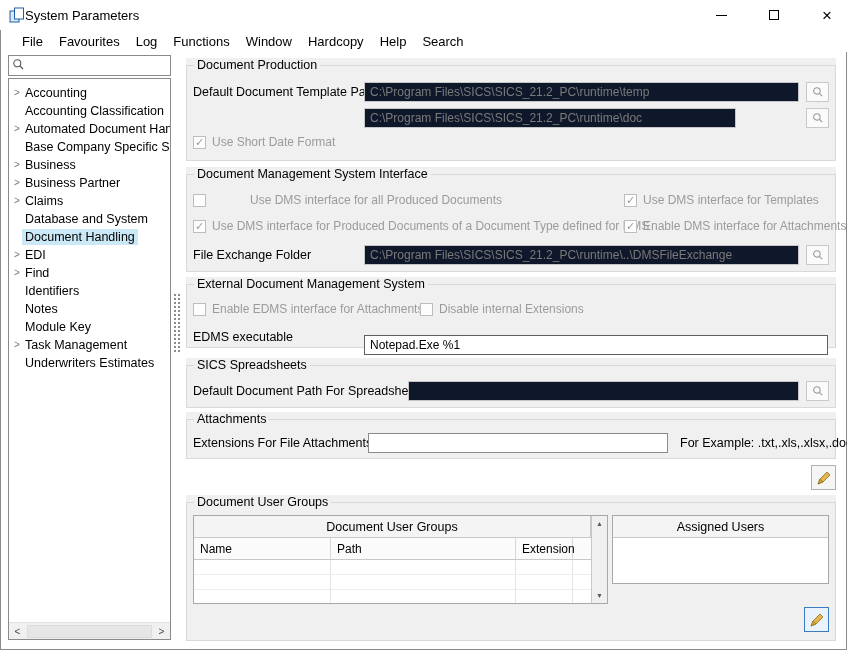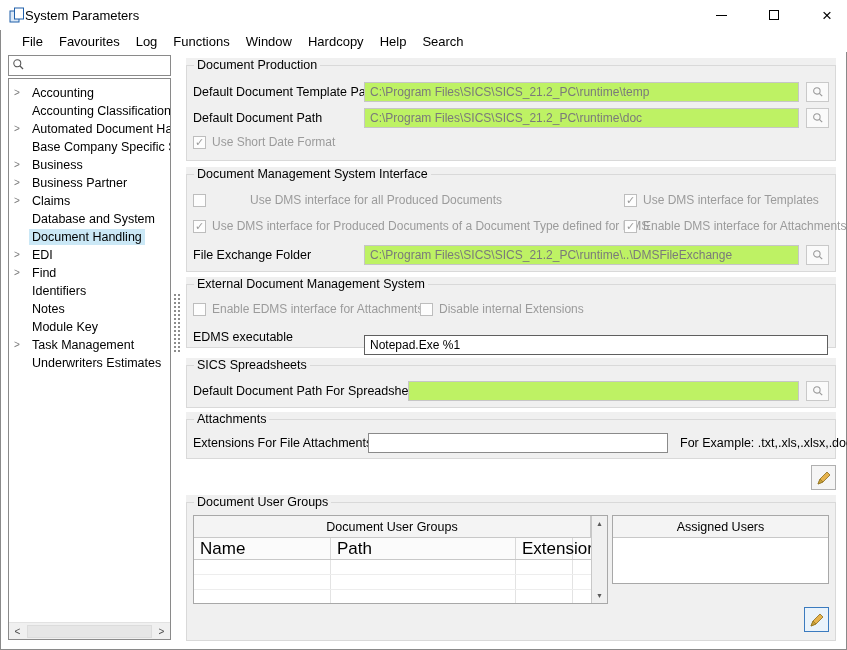--- a/index.html
+++ b/index.html
@@ -25,53 +25,53 @@
 
   
   .search-box { position:absolute; left:8px; top:55px; width:163px; height:21px; border:1px solid #8a8a8a; background:#fff; display:flex; align-items:center; }
   .search-box svg { margin-left:3px; flex:none; }
   .search-input { border:none; outline:none; flex:1; min-width:0; height:17px; font-family:inherit; font-size:12px; margin-left:3px; }
 
   .tree { position:absolute; left:8px; top:78px; width:163px; height:562px; border:1px solid #8a8a8a; background:#fff; overflow:hidden; }
   .tree-items { padding-top:5px; }
   .tree-item { height:18px; display:flex; align-items:center; white-space:nowrap; }
   .chev { width:12px; flex:none; padding-left:5px; color:#7a7a7a; font-size:10px; line-height:1; }
-  .tree-label { padding:1px 3px; margin-left:8px; font-size:12.5px;text-align:right; }
+  .tree-label { padding:1px 3px; margin-left:1px; font-size:12.5px;text-align:right; }
   .tree-item.selected .tree-label { background:#cbe8f6; }
   .tree-hscroll { position:absolute; left:0; right:0; bottom:0; height:17px; background:#f0f0f0; border-top:1px solid #e2e2e2; display:flex; align-items:center; }
   .hs-arrow { width:17px; text-align:center; font-size:10px; color:#4d4d4d; flex:none; }
   .hs-thumb { flex:1; height:13px; margin:0 1px; background:#e6e6e6; border:1px solid #dcdcdc; }
 
   .splitter { position:absolute; left:173px; top:293px; width:8px; height:60px;
     background-image:radial-gradient(circle, #8c8c8c 1px, transparent 1.4px); background-size:4px 4px; cursor:col-resize; }
 
   
   .groupbox { position:absolute; background:#f0f0f0; }
   .groupbox::before { content:""; position:absolute; left:0; right:0; top:7px; bottom:0; border:1px solid #d9d9d9; }
   .caption { position:absolute; top:0; left:8px; background:#f0f0f0; padding:0 3px; font-size:12.5px; z-index:1; white-space:nowrap; }
 
   .lbl { position:absolute; height:20px; line-height:20px; font-size:12.5px; white-space:nowrap; z-index:1; }
   .field { position:absolute; height:20px; padding:0 5px; font-family:inherit; font-size:12px; z-index:1; }
-  .field.disabled { background:#bef264; border:1px solid #c6c6c6; color:#7a7a7a; }
+  .field.disabled { background:#0f172a; border:1px solid #c6c6c6; color:#7a7a7a; }
   .field.enabled-dark { background:#fff; border:1px solid #5f5f5f; color:#000; }
   .field.enabled-med { background:#fff; border:1px solid #8a8a8a; color:#000; }
 
   .browse-btn { position:absolute; width:23px; height:20px; border:1px solid #c9c9c9; background:#fafafa; display:flex; align-items:center; justify-content:center; z-index:1; }
 
   .checkbox { position:absolute; display:flex; align-items:center; gap:6px; height:16px; color:#9b9b9b; font-size:12px; white-space:nowrap; z-index:1; }
   .box { width:13px; height:13px; border:1px solid #bdbdbd; background:#fdfdfd; flex:none; font-size:11px; line-height:11px; text-align:center; color:#9b9b9b; }
 
   .pencil-btn { position:absolute; width:25px; height:25px; border:1px solid #b0b0b0; background:#f5f5f5; display:flex; align-items:center; justify-content:center; z-index:2; }
   .pencil-btn.focused { border:1px solid #3b7bbf; background:#eaf3fb; }
 
   
   .grid { position:absolute; border:1px solid #a8a8a8; background:#fff; z-index:1; }
   .grid-span-header { position:absolute; left:0; top:0; right:16px; height:22px; background:#f4f4f4; border-right:1px solid #c8c8c8; border-bottom:1px solid #c8c8c8; display:flex; align-items:center; justify-content:center; font-size:12.5px; }
   .grid-cols { position:absolute; left:0; top:22px; right:16px; height:22px; display:flex; background:#fbfbfb; border-bottom:1px solid #c8c8c8; }
-  .grid-col { border-right:1px solid #d8d8d8; padding:0 6px; display:flex; align-items:center; font-size:17px; }
+  .grid-col { border-right:1px solid #d8d8d8; padding:0 6px; display:flex; align-items:center; font-size:12px; }
   .gc-name { width:137px; } .gc-path { width:185px; } .gc-ext { width:57px; } .gc-fill { flex:1; border-right:none; }
   .grid-body { position:absolute; left:0; top:44px; right:16px; bottom:0; background:#fff; }
   .vline { position:absolute; top:0; bottom:0; width:1px; background:#e3e3e3; }
   .hline { position:absolute; left:0; right:0; height:1px; background:#ededed; }
   .grid-vscroll { position:absolute; top:0; right:0; bottom:0; width:16px; background:#f0f0f0; border-left:1px solid #c8c8c8; display:flex; flex-direction:column; justify-content:space-between; align-items:center; }
   .vs-arrow { font-size:7px; color:#5a5a5a; padding:4px 0; }
 
   .assigned { position:absolute; border:1px solid #a8a8a8; background:#fff; z-index:1; }
   .assigned-header { height:22px; background:#f4f4f4; border-bottom:1px solid #c8c8c8; display:flex; align-items:center; justify-content:center; font-size:12.5px; }
 </style>
@@ -199,22 +199,21 @@
 <div class="groupbox" style="left:186px; top:58px; width:650px; height:103px;">
   <span class="caption">Document Production</span>
   <span class="lbl" style="left:7px; top:24px;">Default Document Template Path</span>
   <input class="field disabled" style="left: 178px; top: 24px; width: 435px;" value="C:\Program Files\SICS\SICS_21.2_PC\runtime\temp">
   <span class="browse-btn" style="left:620px; top:24px;">
     <svg width="12" height="12" viewBox="0 0 16 16">
         <circle cx="6.5" cy="6.5" r="4.3" fill="none" stroke="#9a9a9a" stroke-width="1.4"></circle>
         <line x1="9.8" y1="9.8" x2="13.6" y2="13.6" stroke="#9a9a9a" stroke-width="1.6"></line>
       </svg>
   </span>
-  <span class="lbl" style="left:7px; top:50px;">Default Document Path</span>
-  <input class="field disabled" style="left: 178px; top: 50px; width: 435px;" value="C:\Program Files\SICS\SICS_21.2_PC\runtime\doc">
+  <input class="field disabled" style="left: 178px; top: 50px; width: 372px;" value="C:\Program Files\SICS\SICS_21.2_PC\runtime\doc">
   <span class="browse-btn" style="left:620px; top:50px;">
     <svg width="12" height="12" viewBox="0 0 16 16">
         <circle cx="6.5" cy="6.5" r="4.3" fill="none" stroke="#9a9a9a" stroke-width="1.4"></circle>
         <line x1="9.8" y1="9.8" x2="13.6" y2="13.6" stroke="#9a9a9a" stroke-width="1.6"></line>
       </svg>
   </span>
   <span class="checkbox checked" style="left:7px; top:76px;">
     <span class="box">✓</span>
     <span>Use Short Date Format</span>
   </span>

